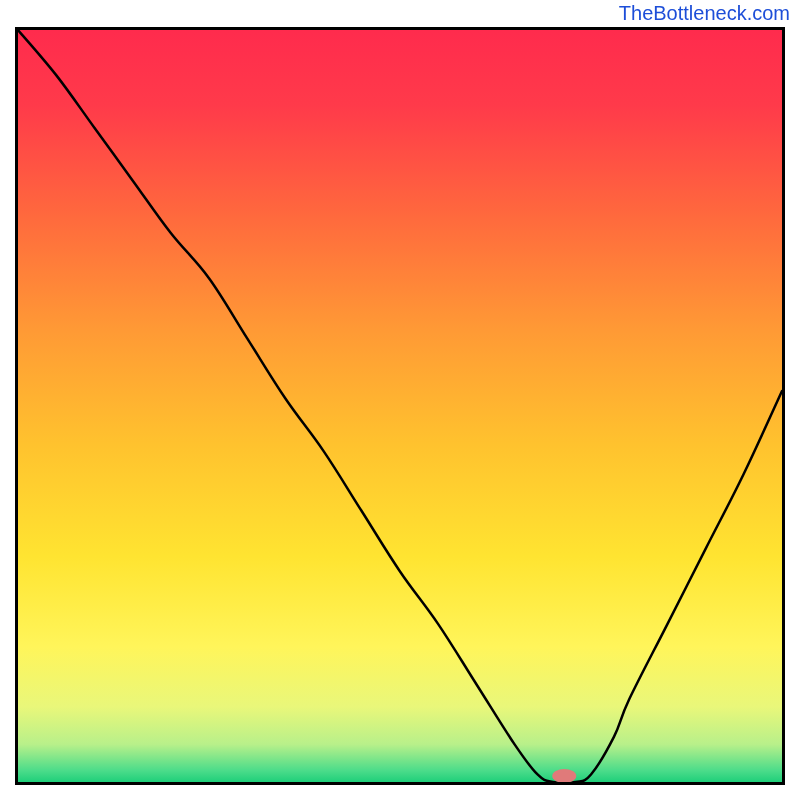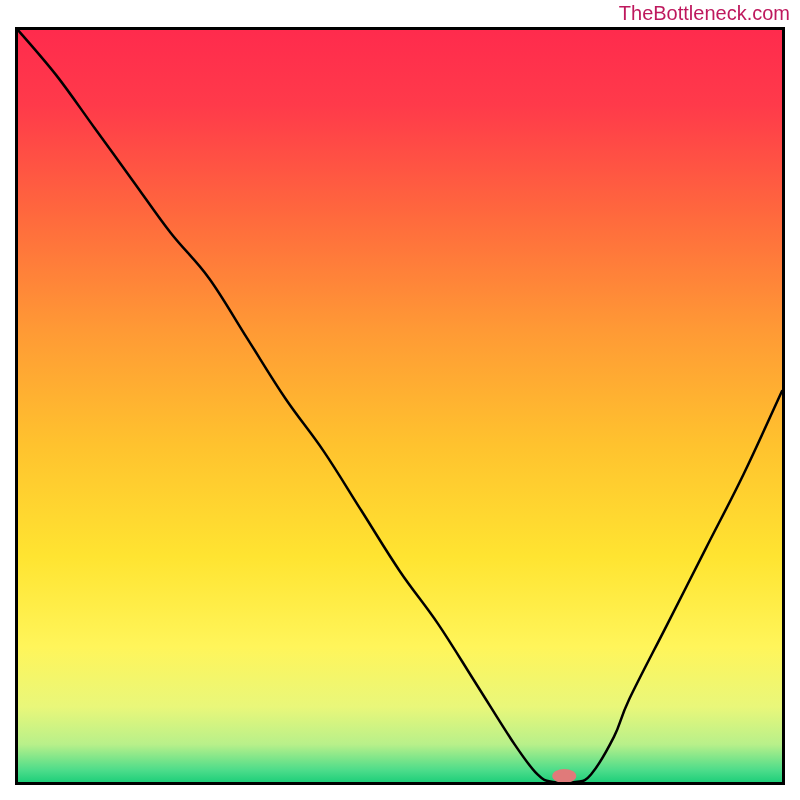--- a/index.html
+++ b/index.html
@@ -8,21 +8,21 @@
     width: 800px;
     height: 800px;
     background: white;
     position: relative;
     font-family: Arial, sans-serif;
   }
   .watermark {
     position: absolute;
     top: 2px;
     right: 10px;
-    color: #be185d;
+    color: #1d4ed8;
     font-size: 20px;
     font-weight: 500;
     z-index: 10;
   }
   .plot-frame {
     position: absolute;
     top: 27px;
     left: 15px;
     width: 770px;
     height: 758px;

